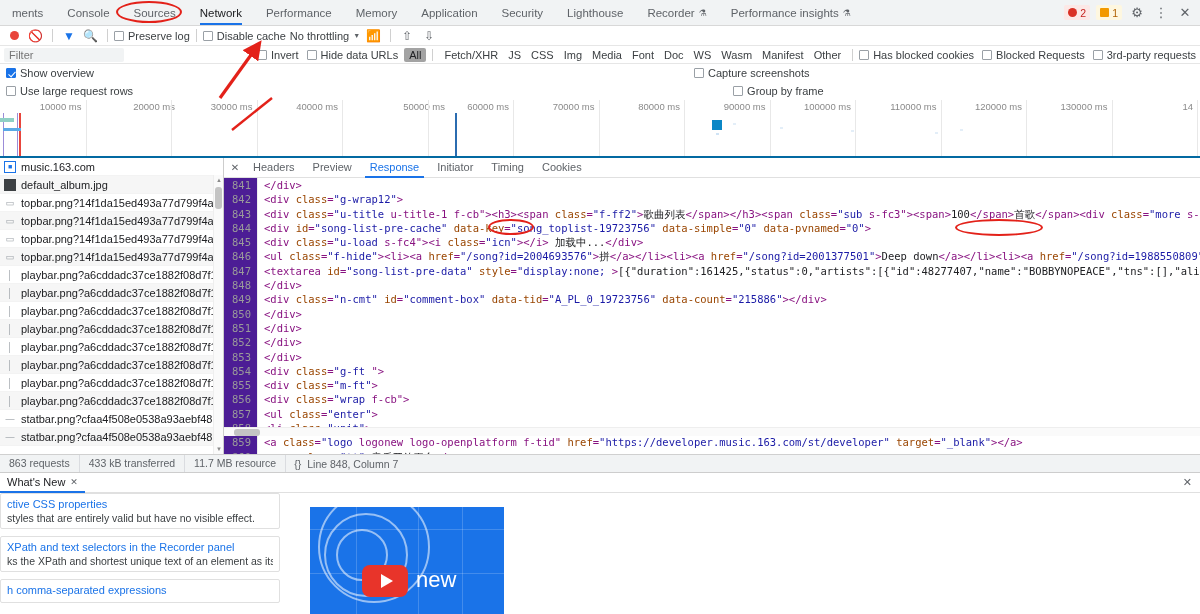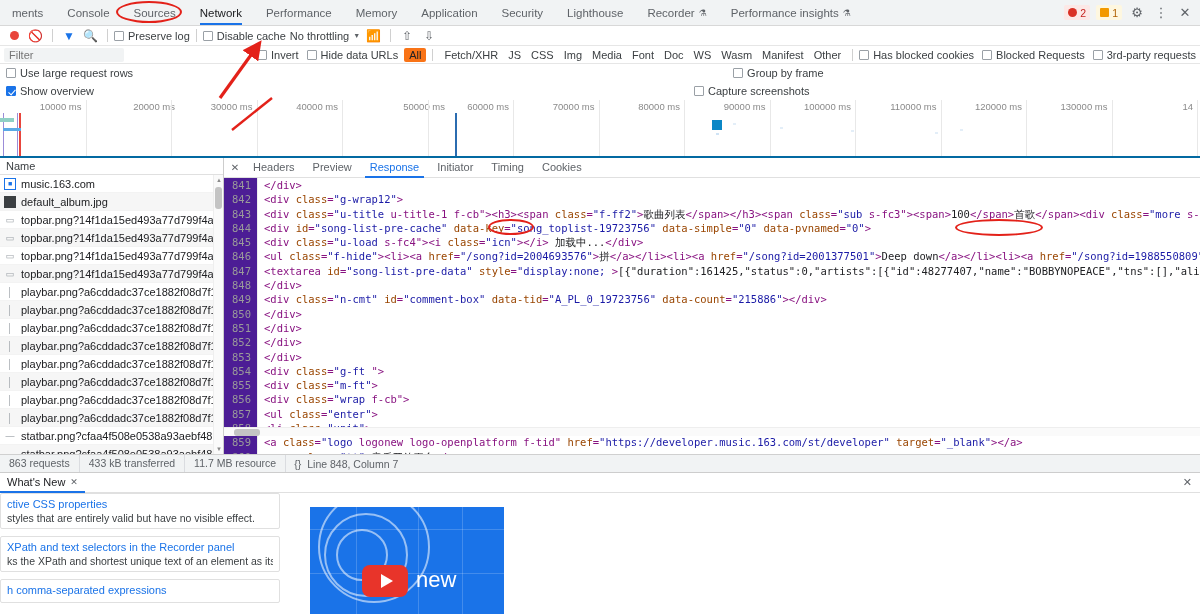--- a/index.html
+++ b/index.html
@@ -119,21 +119,21 @@
     background: #f1f3f4; border: none; border-radius: 2px;
     padding: 0 5px; font-size: 11px; color: #80868b;
     font-family: "Liberation Sans", sans-serif;
     margin-right: 8px;
   }
   .filter-spacer { flex: 1 1 auto; }
   .ftype {
     padding: 0 5px; color: #3c4043; white-space: nowrap;
     border-radius: 2px; line-height: 14px;
   }
-  .ftype.sel { background: #f97316; color: #202124; }
+  .ftype.sel { background: #a3a3a3; color: #202124; }
   .fsep { width: 1px; height: 12px; background: #d0d0d0; margin: 0 6px; }
 
   
   .optrow {
     height: 18px; display: flex; align-items: center;
     background: #fff; padding: 0 6px;
     font-size: 11px;
   }
   .optrow .cbx { margin-right: 0; }
   .opt-mid { margin-left: 600px; }
@@ -460,36 +460,36 @@
       </label>
     <span style="width:8px"></span>
     <label class="cbx">
         <i class="box"></i>
         <span>3rd-party requests</span>
       </label>
   </div>
 
   <div class="optrow">
     <label class="cbx">
-        <i class="box"></i>
-        <span>Use large request rows</span>
+        <i class="box on"></i>
+        <span>Show overview</span>
       </label>
     <label class="cbx opt-mid">
         <i class="box"></i>
-        <span>Group by frame</span>
+        <span>Capture screenshots</span>
       </label>
   </div>
   <div class="optrow">
     <label class="cbx">
-        <i class="box on"></i>
-        <span>Show overview</span>
+        <i class="box"></i>
+        <span>Use large request rows</span>
       </label>
     <label class="cbx opt-mid">
         <i class="box"></i>
-        <span>Capture screenshots</span>
+        <span>Group by frame</span>
       </label>
   </div>
 
   <div class="overview">
     <div class="ov-ruler" id="ruler">
         <div class="ov-label" style="left: 85.5px;">10000 ms</div>
         <div class="ov-label" style="left: 179px;">20000 ms</div>
         <div class="ov-label" style="left: 256.5px;">30000 ms</div>
         <div class="ov-label" style="left: 342px;">40000 ms</div>
         <div class="ov-label" style="left: 449px;">50000 ms</div>
@@ -529,21 +529,20 @@
       <div class="ov-tick" style="left: 855px;"></div>
       <div class="ov-tick" style="left: 940.5px;"></div>
       <div class="ov-tick" style="left: 1026px;"></div>
       <div class="ov-tick" style="left: 1111.5px;"></div>
       <div class="ov-tick" style="left: 1197px;"></div>
     </div>
 
   <div class="main">
 
     <div class="namecol">
-      <div class="namehead">Name</div>
       <div class="namelist" id="reqlist">
           <div class="nrow">
             <span class="ficon doc">■</span>
             <span>music.163.com</span>
           </div>
           <div class="nrow">
             <span class="ficon img"></span>
             <span>default_album.jpg</span>
           </div>
           <div class="nrow">

